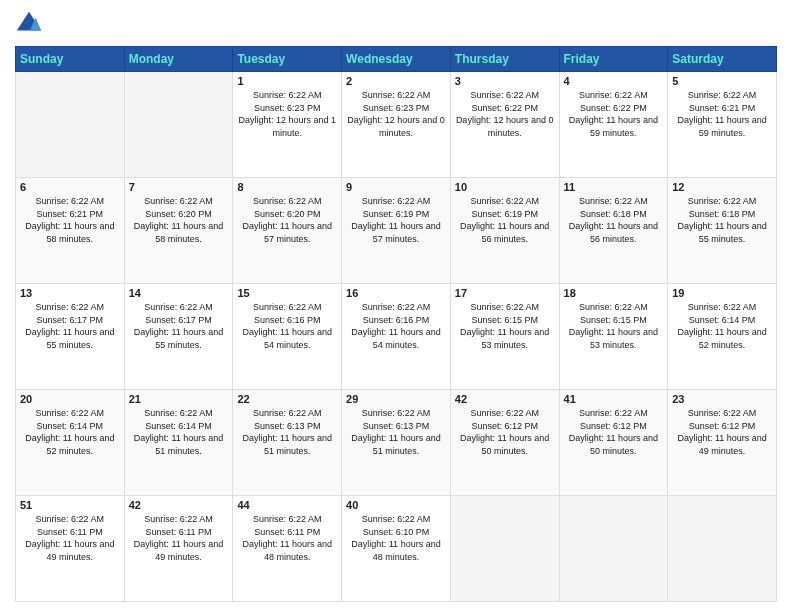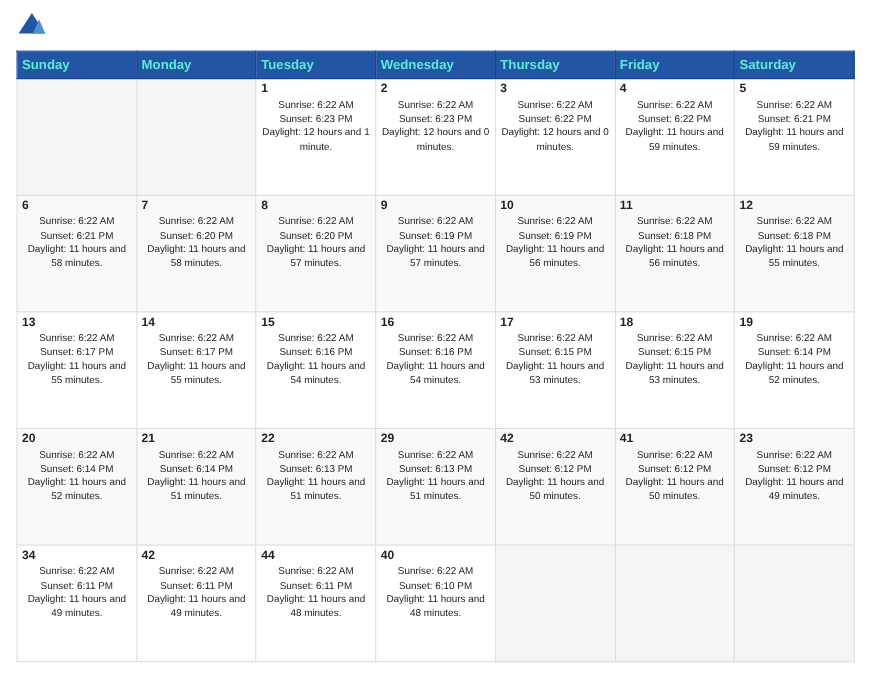--- a/index.html
+++ b/index.html
@@ -291,21 +291,21 @@
           </td>
           <td>
             <span class="day-num">23</span>
             <div class="day-info" style="white-space: pre-line;">Sunrise: 6:22 AM
 Sunset: 6:12 PM
 Daylight: 11 hours and 49 minutes.</div>
           </td>
         </tr>
         <tr>
           <td>
-            <span class="day-num">34</span>
+            <span class="day-num">51</span>
             <div class="day-info" style="white-space: pre-line;">Sunrise: 6:22 AM
 Sunset: 6:11 PM
 Daylight: 11 hours and 49 minutes.</div>
           </td>
           <td>
             <span class="day-num">42</span>
             <div class="day-info" style="white-space: pre-line;">Sunrise: 6:22 AM
 Sunset: 6:11 PM
 Daylight: 11 hours and 49 minutes.</div>
           </td>

